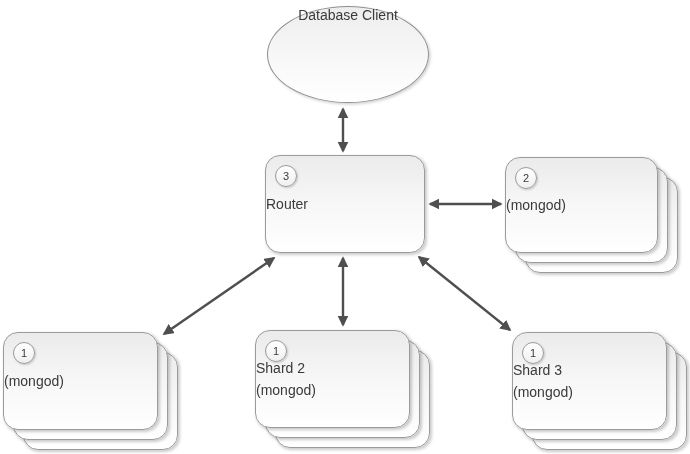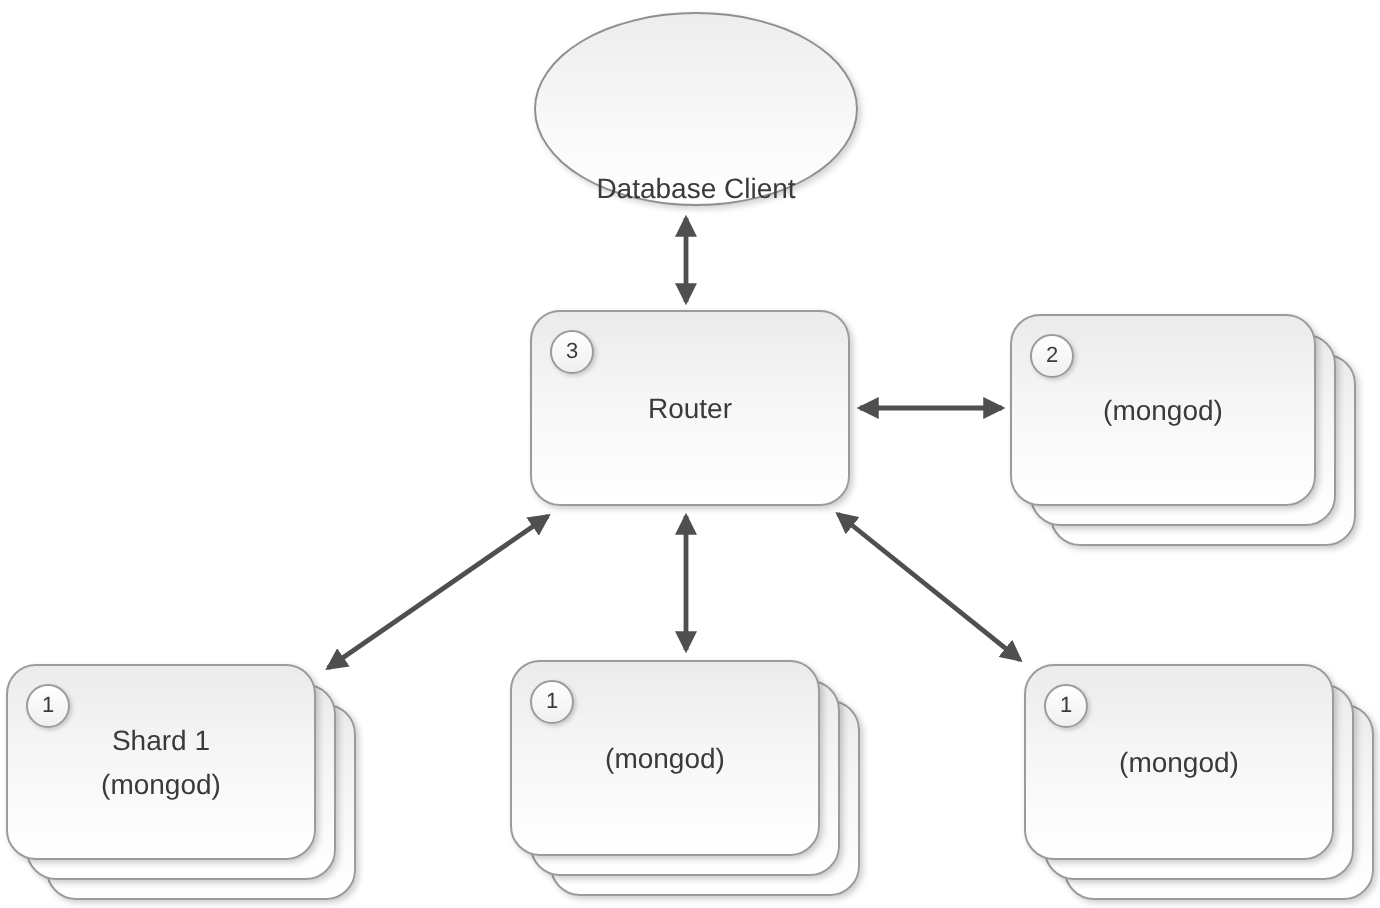--- a/index.html
+++ b/index.html
@@ -15,37 +15,37 @@
     border:1px solid #9b9b9b; border-radius:15px;
     background:linear-gradient(180deg,#ebebeb 0%,#f6f6f6 45%,#ffffff 100%);
     box-shadow:1.5px 1.5px 3px rgba(0,0,0,0.20);
     box-sizing:border-box;
   }
   .layer.mid  { transform:translate(10px,10px); }
   .layer.back { transform:translate(20px,20px); }
   .face { z-index:2; }
   .lbl {
     position:absolute; left:0; right:0; top:50%; transform:translateY(-50%);
-    text-align:center; font-size:14px; line-height:22px; color:#3a3a3a;
+    font-size:14px; line-height:22px; color:#3a3a3a;
   }
   .badge {
     position:absolute; left:9px; top:9px; width:20px; height:20px;
     border:1px solid #9b9b9b; border-radius:50%;
     background:linear-gradient(180deg,#ffffff 0%,#f0f0f0 100%);
     box-shadow:1px 1px 2px rgba(0,0,0,0.18);
     display:flex; align-items:center; justify-content:center;
     font-size:11px; color:#3a3a3a; z-index:3;
   }
   
   .ellipse {
     position:absolute; left:267px; top:6px; width:162px; height:97px;
     border:1.3px solid #8f8f8f; border-radius:50%;
     background:linear-gradient(180deg,#ededed 0%,#f8f8f8 55%,#ffffff 100%);
     box-shadow:1.5px 1.5px 3px rgba(0,0,0,0.18);
-    display:flex; align-items:flex-end; justify-content:center;
+    display:flex; align-items:flex-start; justify-content:center;
     font-size:14px; color:#3a3a3a; box-sizing:border-box; z-index:2;
   }
   
   svg.connectors {
     position:absolute; left:0; top:0; width:690px; height:454px;
     z-index:5; pointer-events:none;
   }
 </style>
 </head>
 <body>
@@ -81,47 +81,48 @@
   </div>
 
   <div class="node" style="left:3px;top:332px;width:155px;height:98px;">
     <div class="layer back"></div>
     <div class="layer mid"></div>
     <div class="face">
       <div class="badge">
         <span>1</span>
       </div>
       <div class="lbl">
-        <div>Shard 1</div>
         <div>(mongod)</div>
       </div>
     </div>
   </div>
 
   <div class="node" style="left:255px;top:330px;width:155px;height:98px;">
     <div class="layer back"></div>
     <div class="layer mid"></div>
     <div class="face">
       <div class="badge">
         <span>1</span>
       </div>
       <div class="lbl">
+        <div>Shard 2</div>
         <div>(mongod)</div>
       </div>
     </div>
   </div>
 
   <div class="node" style="left:512px;top:332px;width:155px;height:98px;">
     <div class="layer back"></div>
     <div class="layer mid"></div>
     <div class="face">
       <div class="badge">
         <span>1</span>
       </div>
       <div class="lbl">
+        <div>Shard 3</div>
         <div>(mongod)</div>
       </div>
     </div>
   </div>
 
   <svg class="connectors" viewBox="0 0 690 454" xmlns="http://www.w3.org/2000/svg">
     <defs>
       <marker id="ah" viewBox="0 0 10 10" refX="8.5" refY="5" markerWidth="4.6" markerHeight="4.6" orient="auto-start-reverse">
         <path d="M0,0 L10,5 L0,10 z" fill="#4f4f4f"></path>
       </marker>

